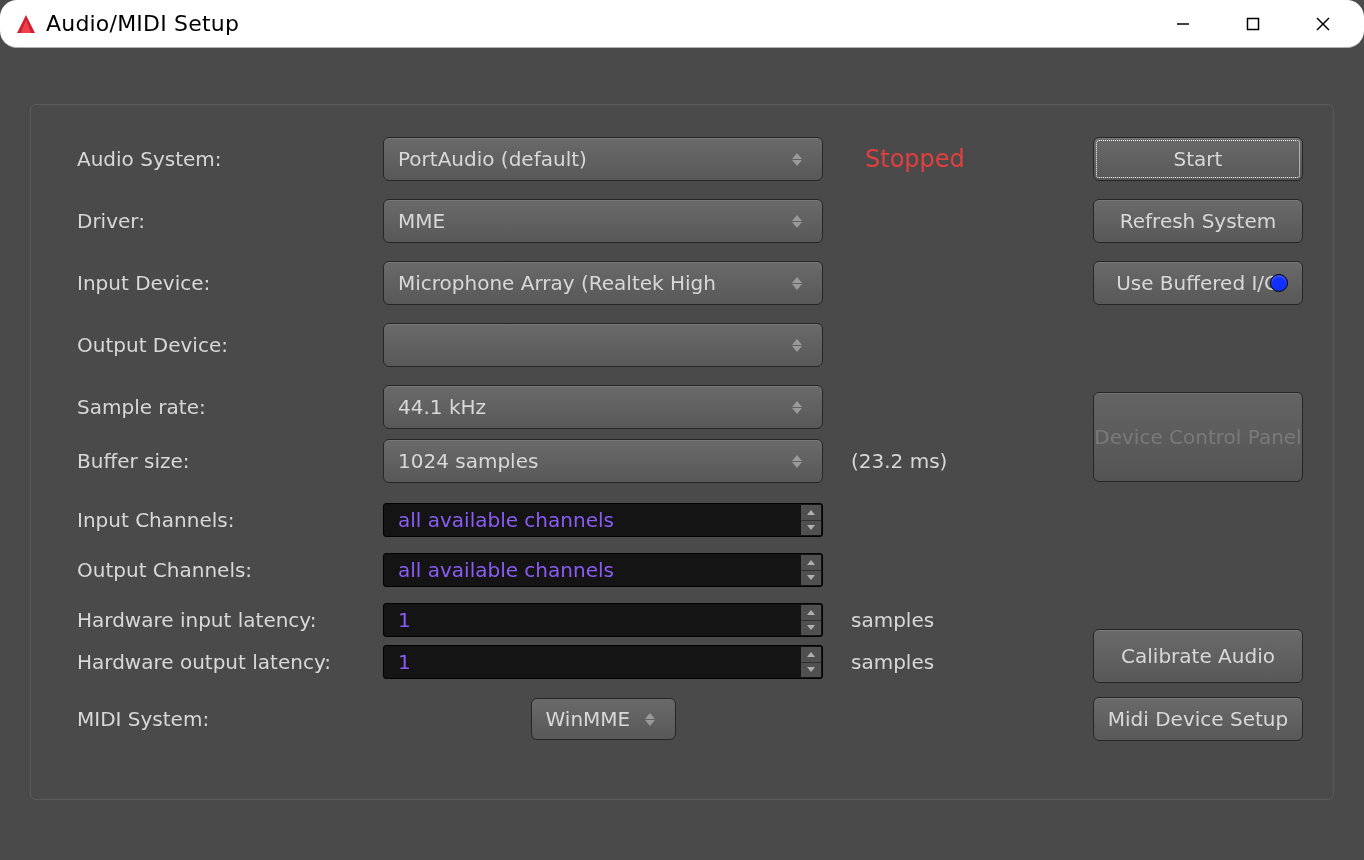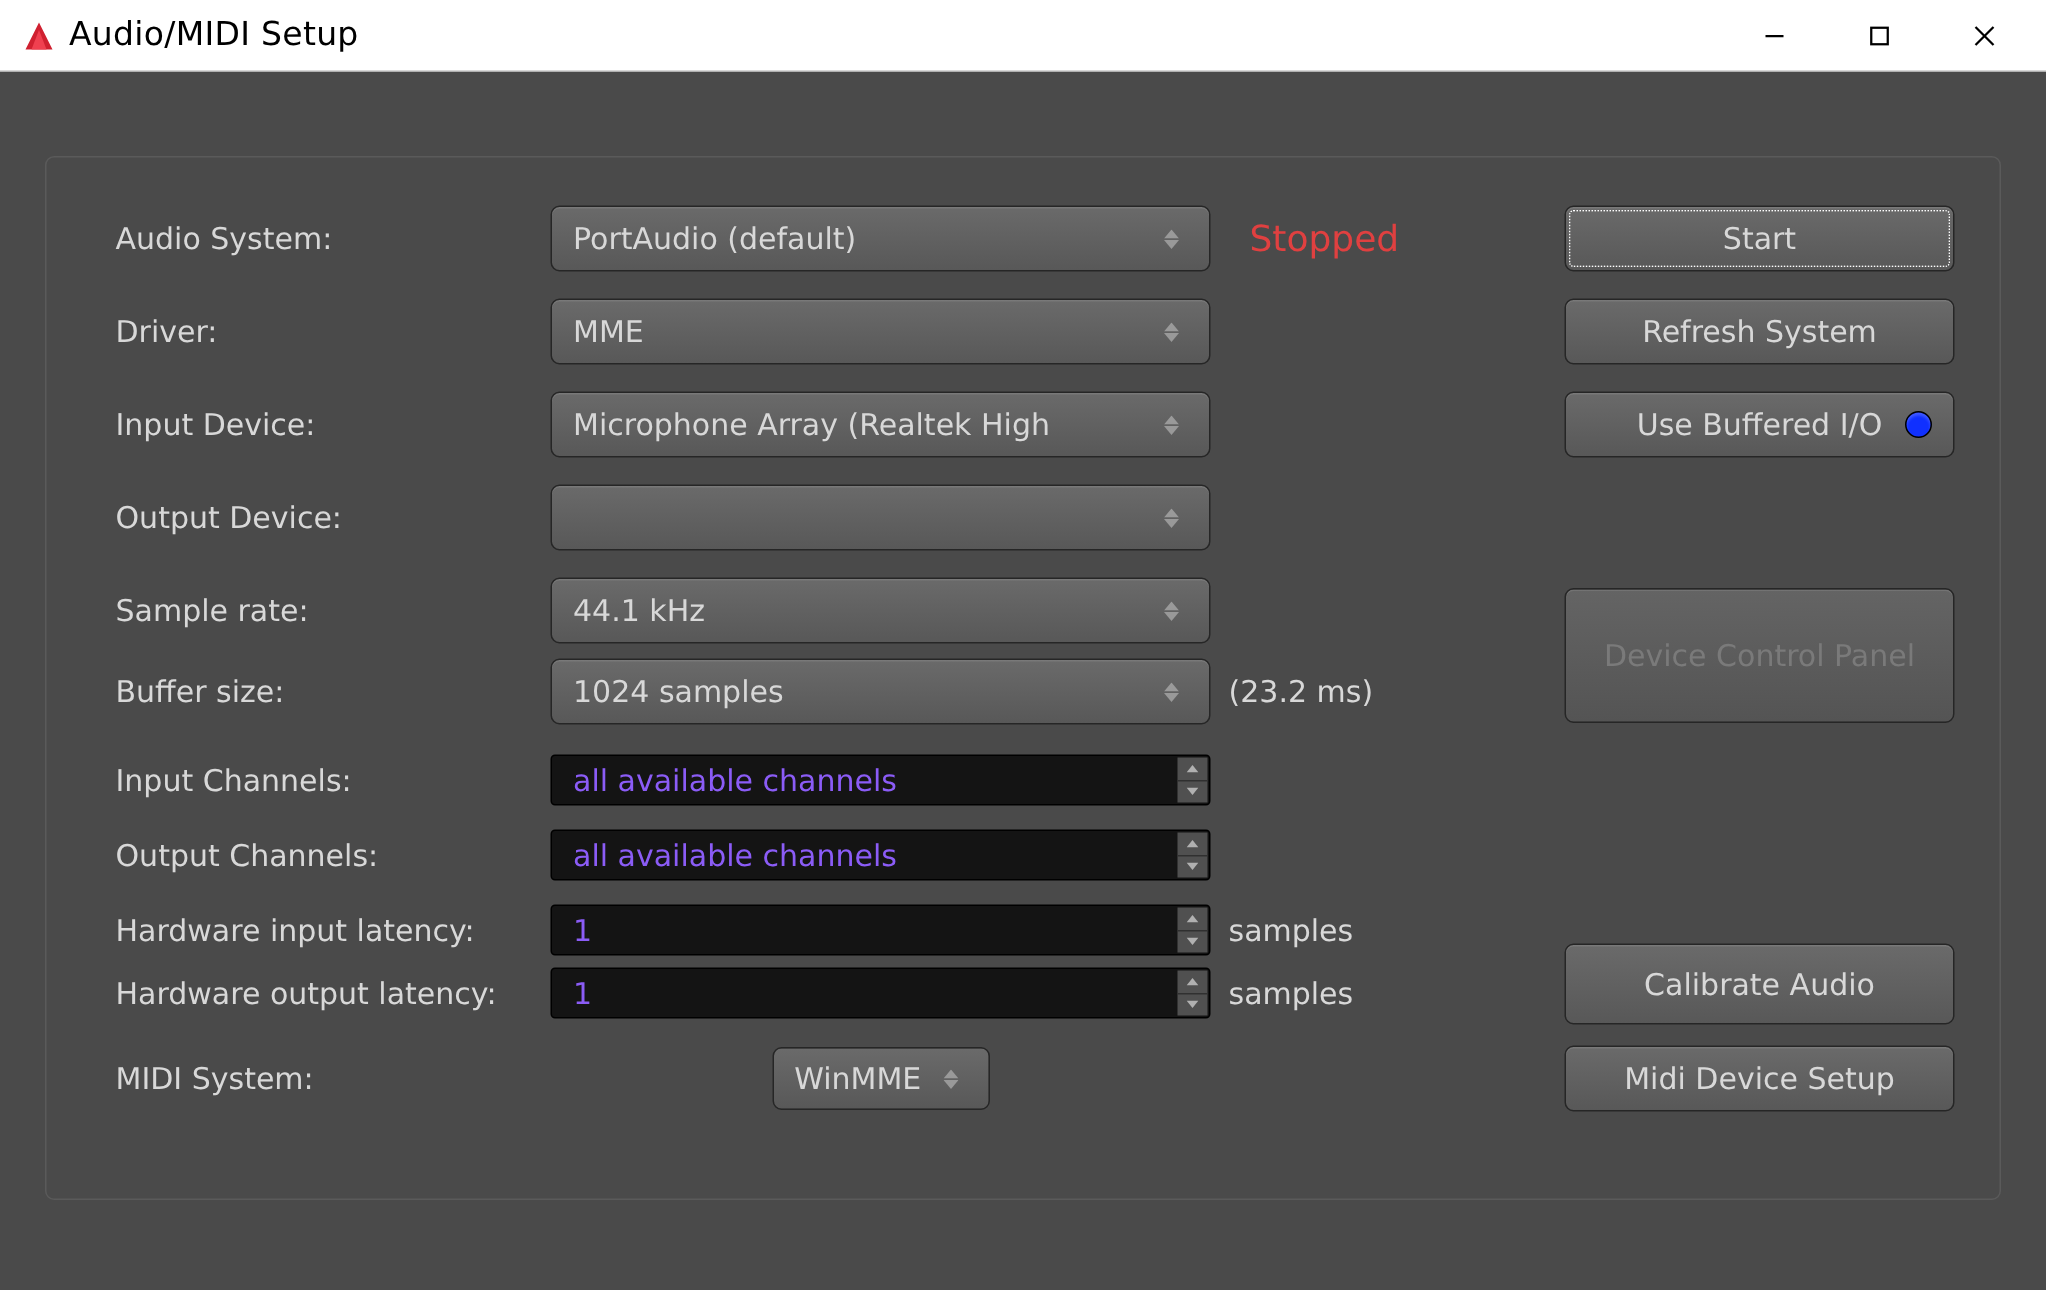--- a/index.html
+++ b/index.html
@@ -38,20 +38,21 @@
     flex-direction: column;
   }
   .titlebar {
     height: 48px;
     background: var(--titlebar-bg);
     color: var(--titlebar-fg);
     display: flex;
     align-items: center;
     padding: 0 6px 0 14px;
     border-bottom: 1px solid #b0b0b0;
+    border-radius: 17px;
   }
   .titlebar .app-title {
     font-size: 22px;
     font-weight: 400;
     margin-left: 8px;
     flex: 1;
     letter-spacing: 0.2px;
   }
   .titlebar-buttons {
     display: flex;
@@ -84,20 +85,21 @@
     padding: 30px 30px 20px 46px;
     display: flex;
     flex-direction: column;
     gap: 8px;
   }
 
   .row {
     display: flex;
     align-items: center;
     min-height: 48px;
+    gap: 16px;
   }
   .label-col {
     width: 290px;
     flex: 0 0 290px;
     padding-right: 6px;
   }
   .control-col {
     width: 440px;
     flex: 0 0 440px;
   }
@@ -172,21 +174,21 @@
   }
   .spin-arrows .half {
     flex:1;
     display:flex;
     align-items:center;
     justify-content:center;
   }
   .spin-arrows .half + .half { border-top: 1px solid #303030; }
 
   .btn {
-    width: 260px;
+    width: 210px;
     height: 44px;
     background: linear-gradient(#6a6a6a, #585858);
     border: 1px solid var(--border-dark);
     border-radius: 6px;
     color: var(--text);
     font-size: 20px;
     display: flex;
     align-items: center;
     justify-content: center;
     box-shadow: inset 0 1px 0 rgba(255,255,255,0.1);

